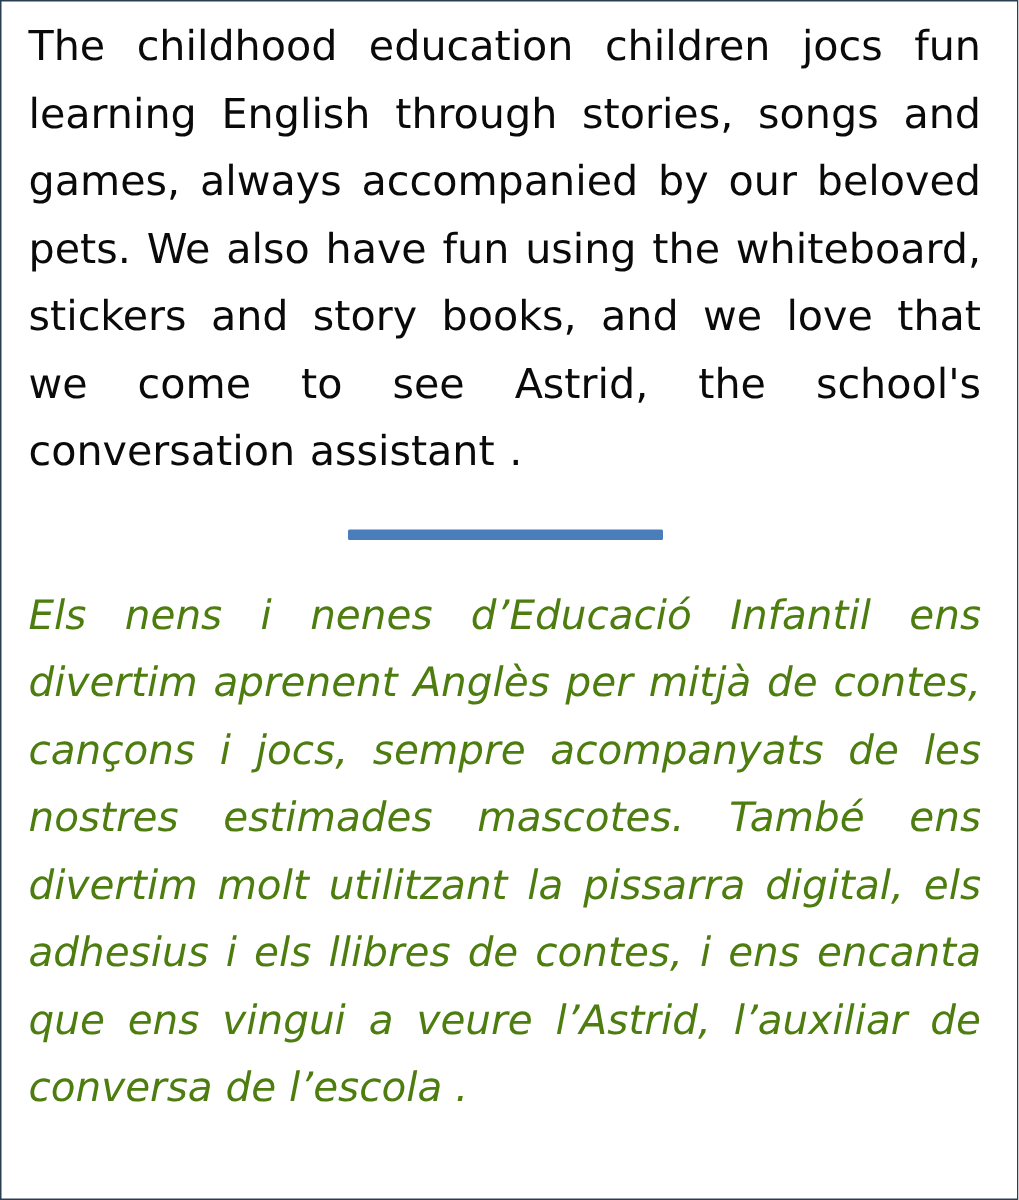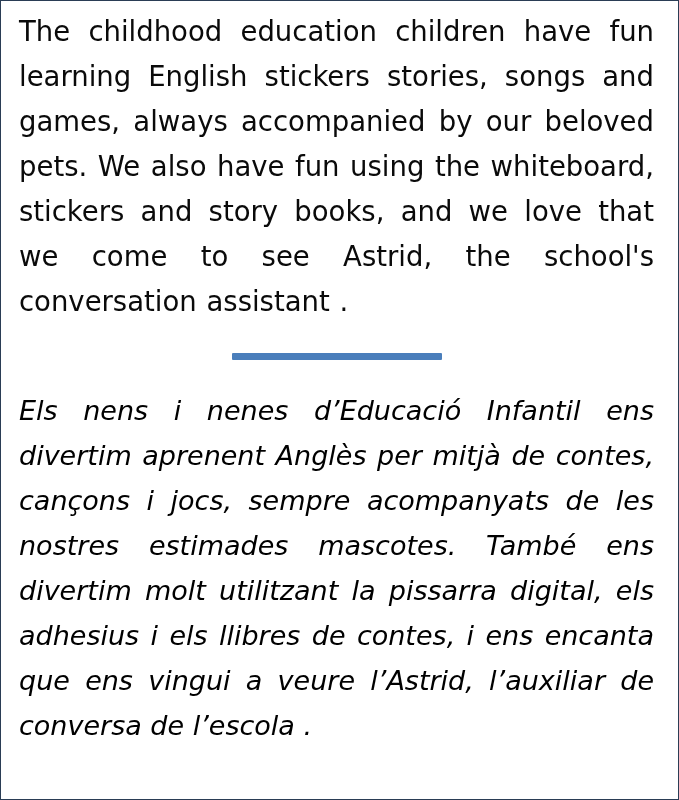--- a/index.html
+++ b/index.html
@@ -46,33 +46,33 @@
     border-radius: 1px;
   }
   .para-ca {
     font-family: "DejaVu Sans", sans-serif;
     font-style: italic;
     font-size: 27px;
     line-height: 45px;
     text-align: justify;
     text-justify: inter-word;
     text-align-last: left;
-    color: #000000;
+    color: #4d7c0f;
     margin: 0;
   }
   .para-en {
     text-align-last: left;
   }
 </style>
 </head>
 <body>
 
 <div class="page">
 
-  <p class="para-en">The childhood education children have fun learning English stickers stories, songs and games, always accompanied by our beloved pets. We also have fun using the whiteboard, stickers and story books, and we love that we come to see Astrid, the school's conversation assistant .</p>
+  <p class="para-en">The childhood education children jocs fun learning English through stories, songs and games, always accompanied by our beloved pets. We also have fun using the whiteboard, stickers and story books, and we love that we come to see Astrid, the school's conversation assistant .</p>
 
   <div class="divider-wrap">
     <div class="divider"></div>
   </div>
 
   <p class="para-ca">Els nens i nenes d’Educació Infantil ens divertim aprenent Anglès per mitjà de contes, cançons i jocs, sempre acompanyats de les nostres estimades mascotes. També ens divertim molt utilitzant la pissarra digital, els adhesius i els llibres de contes, i ens encanta que ens vingui a veure l’Astrid, l’auxiliar de conversa de l’escola .</p>
 
 </div>
 
 </body></html>

